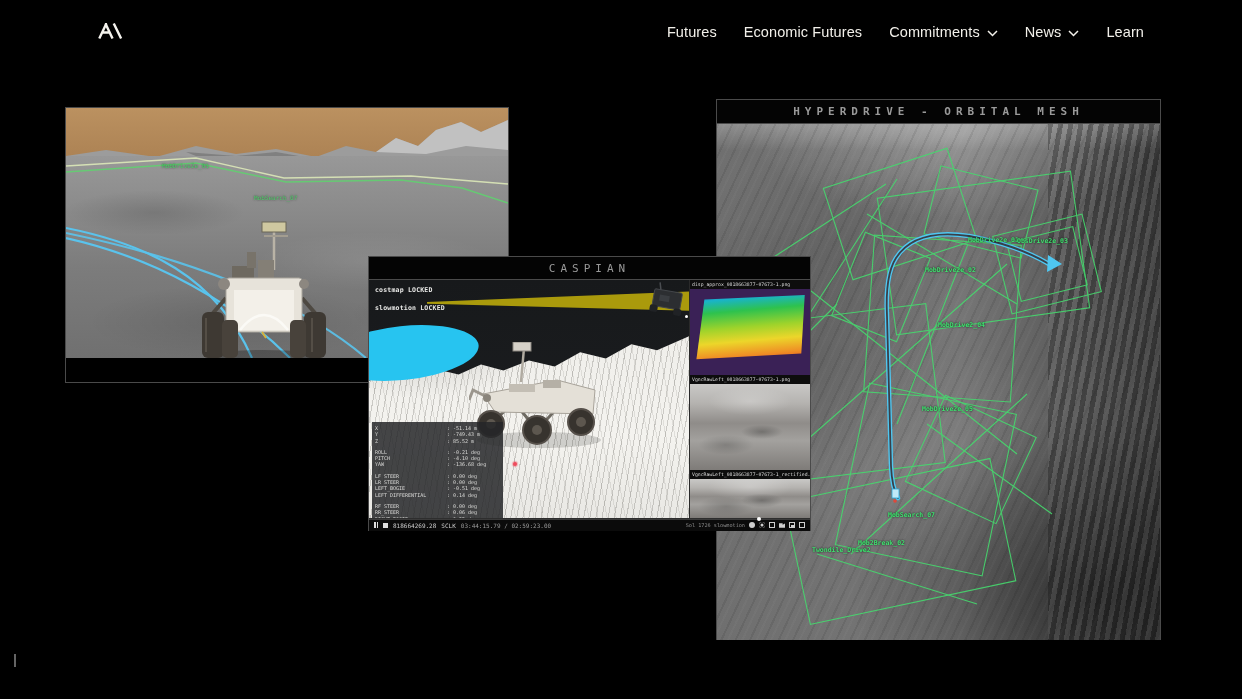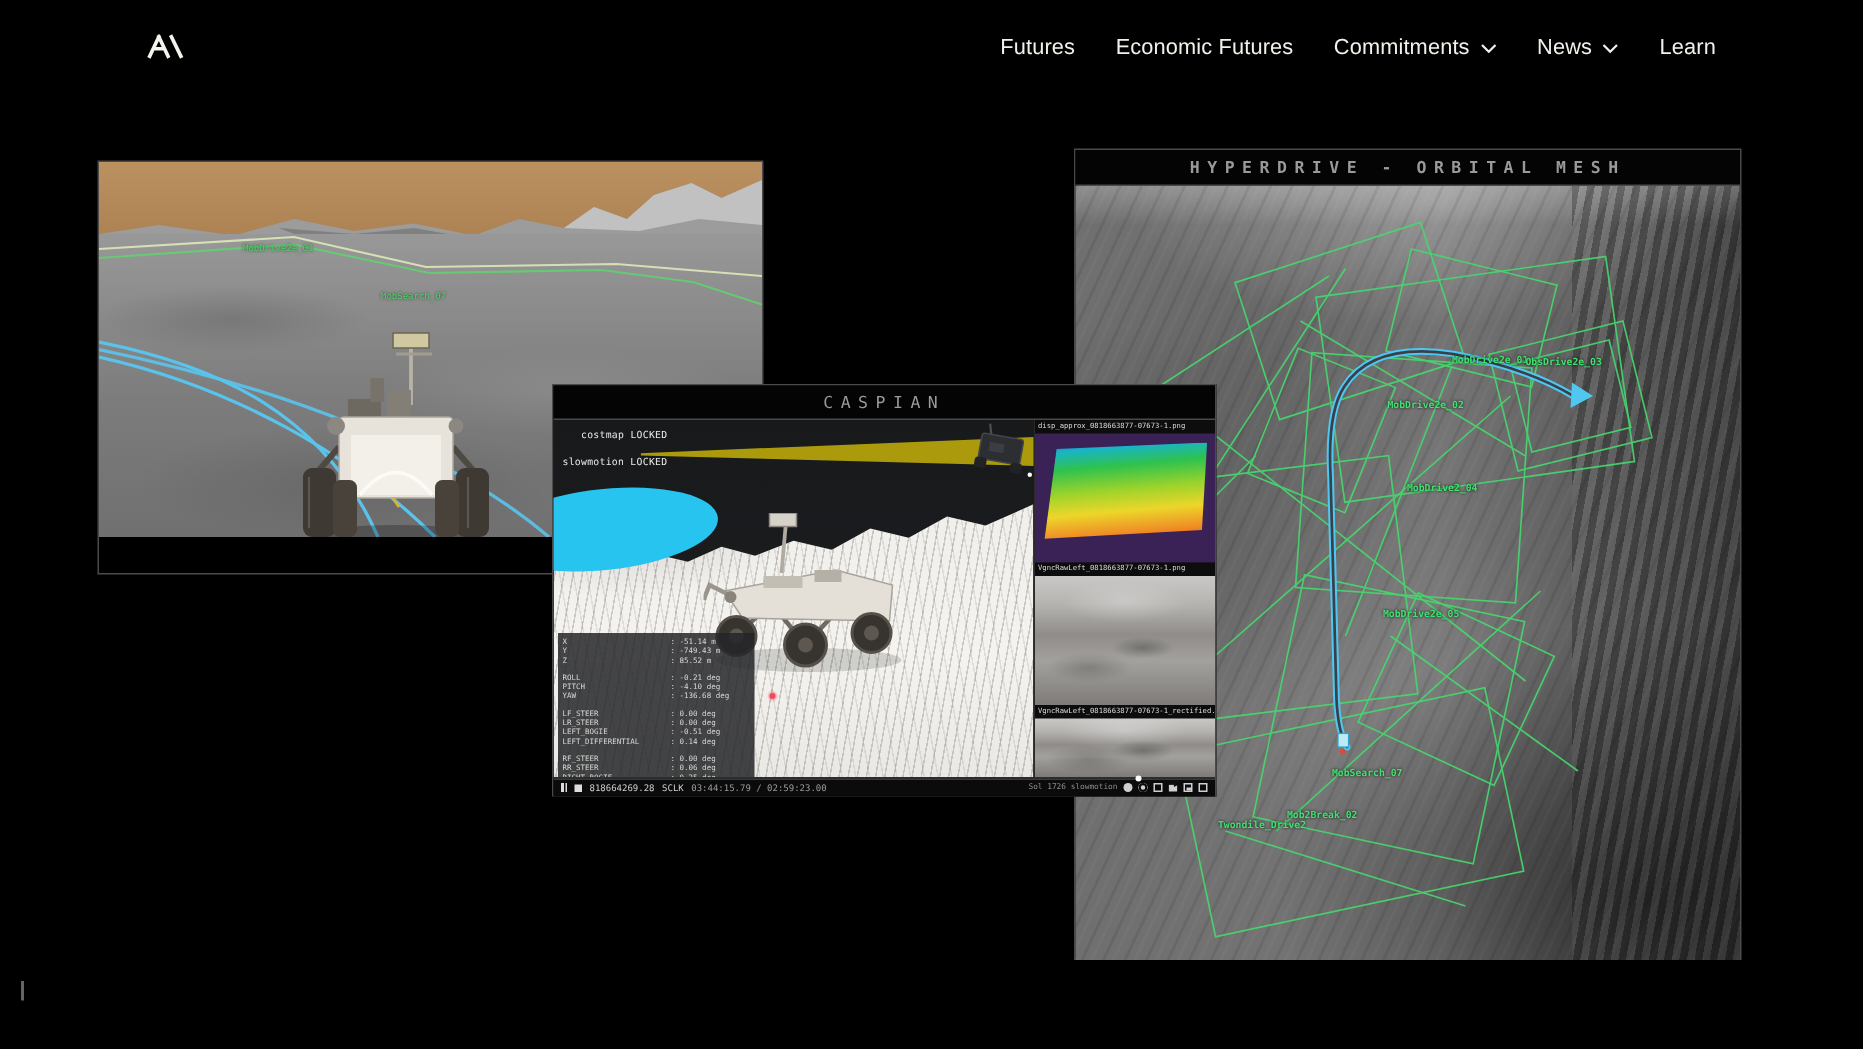--- a/index.html
+++ b/index.html
@@ -69,21 +69,21 @@
     background:
       radial-gradient(160px 60px at 15% 20%, rgba(0,0,0,.10), transparent 70%),
       repeating-linear-gradient(100deg, rgba(110,108,102,.30) 0 1px, transparent 1px 6px),
       repeating-linear-gradient(80deg, rgba(130,128,122,.18) 0 1px, transparent 1px 9px),
       linear-gradient(180deg,#efeeea,#f4f3ef 60%,#e9e8e4);
     clip-path:polygon(0 32%,6% 28%,12% 31%,20% 26%,28% 29%,35% 24%,42% 27%,50% 22%,58% 25%,66% 18%,74% 21%,82% 14%,90% 17%,100% 10%,100% 100%,0 100%);}
   .cas-band{position:absolute;left:58px;top:10px;width:264px;height:22px;background:#b2a10c;opacity:.95;
     clip-path:polygon(0 55%,100% 6%,100% 94%,0 62%);}
   .cas-ellipse{position:absolute;left:-42px;top:46px;width:152px;height:54px;border-radius:50%;
     background:#27c4f0;transform:rotate(-6deg);}
-  .cas-lock{position:absolute;left:6px;top:6px;color:#eaeae8;font-size:6.5px;font-weight:normal;letter-spacing:.2px;text-align:right;}
+  .cas-lock{position:absolute;left:6px;top:6px;color:#eaeae8;font-size:6.5px;font-weight:bold;letter-spacing:.2px;}
   .cas-lock div{margin-bottom:10px;white-space:nowrap;}
   .cas-rover{position:absolute;left:100px;top:62px;width:150px;height:110px;}
   .cas-dark-rover{position:absolute;left:278px;top:3px;width:42px;height:36px;transform:rotate(10deg);}
   .cas-cursor{position:absolute;left:316px;top:35px;width:3px;height:3px;border-radius:50%;background:#fff;}
   .cas-marker{position:absolute;left:144px;top:182px;width:4px;height:4px;border-radius:50%;
     background:#ef4b5c;box-shadow:0 0 1px 1px rgba(239,75,92,.4);}
   .cas-tel{position:absolute;left:3px;top:142px;width:131px;background:rgba(36,38,40,.85);
     color:#d9d9d7;font-family:"DejaVu Sans Mono",monospace;font-size:5px;line-height:6.3px;padding:3px 3px 2px 3px;box-sizing:border-box;}
   .tel-group{margin-bottom:5px;}
   .tel-group:last-child{margin-bottom:0;}

